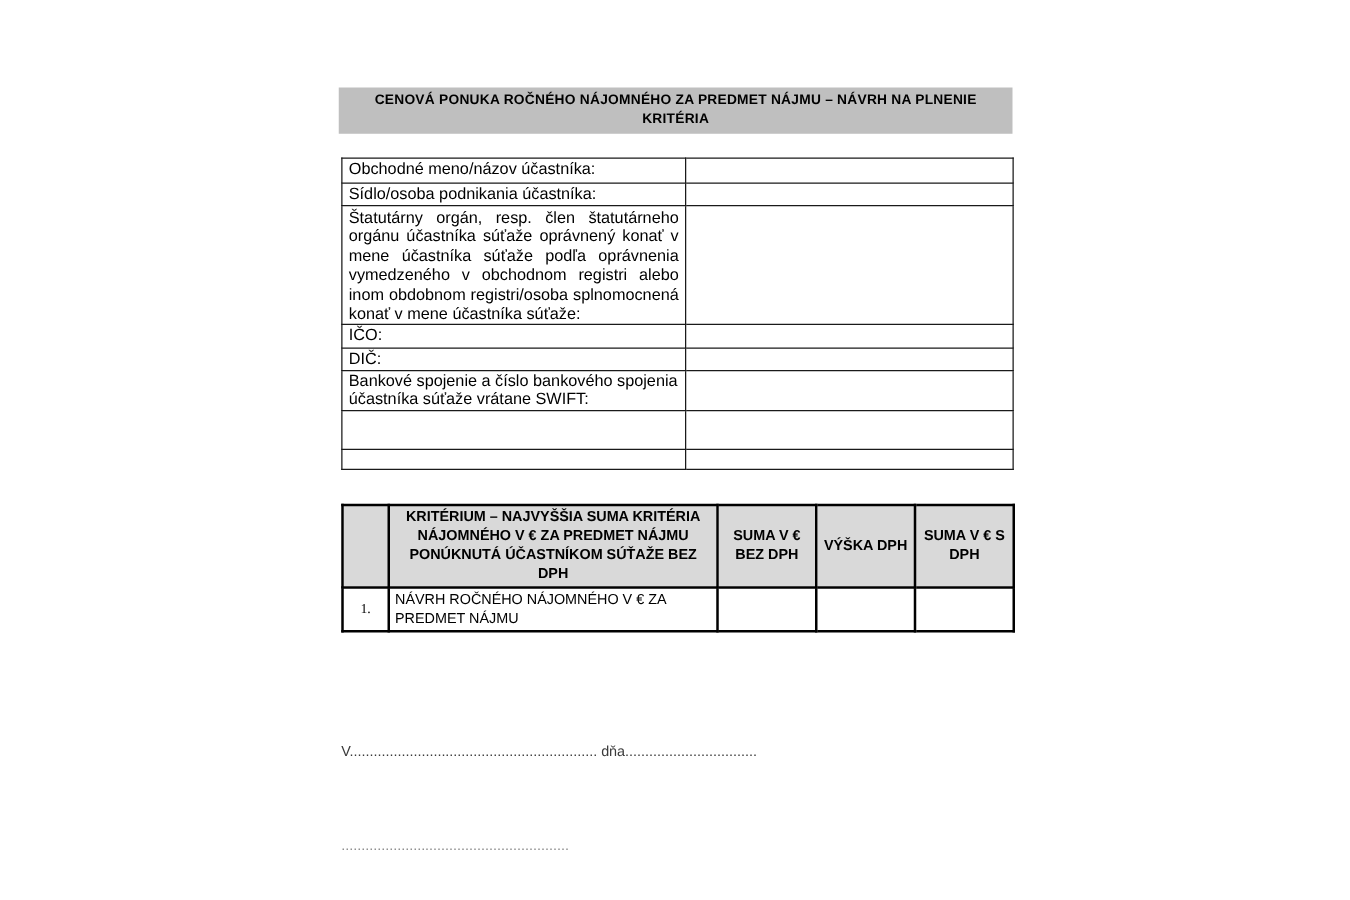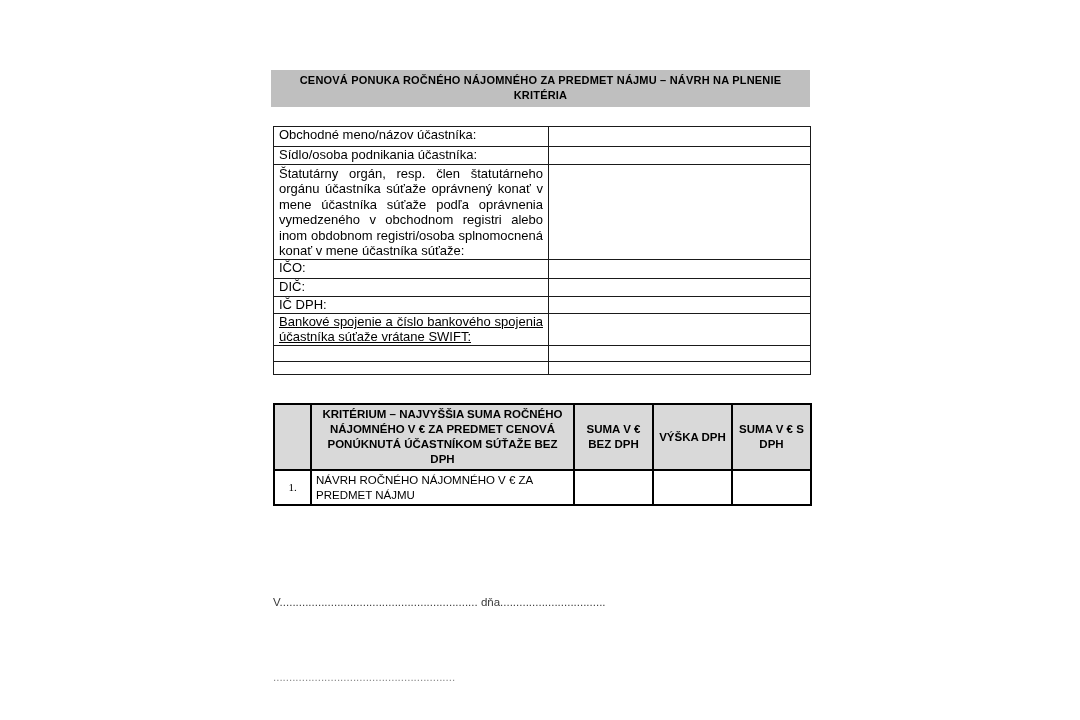--- a/index.html
+++ b/index.html
@@ -150,24 +150,20 @@
     </tr>
     <tr>
       <td class="label-cell">IČO:</td>
       <td class="value-cell"></td>
     </tr>
     <tr>
       <td class="label-cell">DIČ:</td>
       <td class="value-cell"></td>
     </tr>
     <tr>
-      <td class="label-cell">IČ DPH:</td>
-      <td class="value-cell"></td>
-    </tr>
-    <tr>
       <td class="label-cell">Bankové spojenie a číslo bankového spojenia účastníka súťaže vrátane SWIFT:</td>
       <td class="value-cell"></td>
     </tr>
     <tr>
       <td class="label-cell"></td>
       <td class="value-cell"></td>
     </tr>
     <tr>
       <td class="label-cell"></td>
       <td class="value-cell"></td>
@@ -179,21 +175,21 @@
   <colgroup>
     <col class="cc-num">
       <col class="cc-crit">
       <col class="cc-a">
       <col class="cc-b">
       <col class="cc-c">
   </colgroup>
   <thead>
     <tr>
       <th></th>
-      <th>KRITÉRIUM – NAJVYŠŠIA SUMA ROČNÉHO NÁJOMNÉHO V € ZA PREDMET CENOVÁ PONÚKNUTÁ ÚČASTNÍKOM SÚŤAŽE BEZ DPH</th>
+      <th>KRITÉRIUM – NAJVYŠŠIA SUMA KRITÉRIA NÁJOMNÉHO V € ZA PREDMET NÁJMU PONÚKNUTÁ ÚČASTNÍKOM SÚŤAŽE BEZ DPH</th>
       <th>SUMA V € BEZ DPH</th>
       <th>VÝŠKA DPH</th>
       <th>SUMA V € S DPH</th>
     </tr>
   </thead>
   <tbody>
     <tr>
       <td class="num-cell">1.</td>
       <td>NÁVRH ROČNÉHO NÁJOMNÉHO V € ZA PREDMET NÁJMU</td>
       <td></td>

